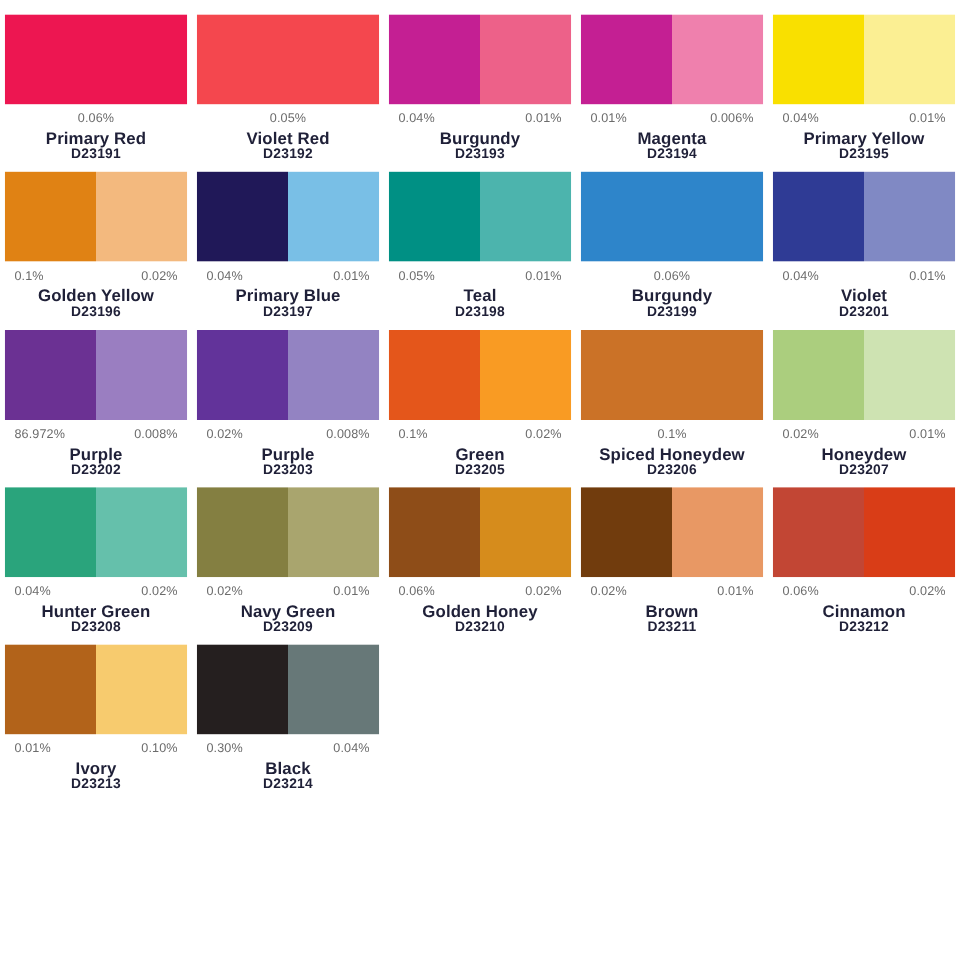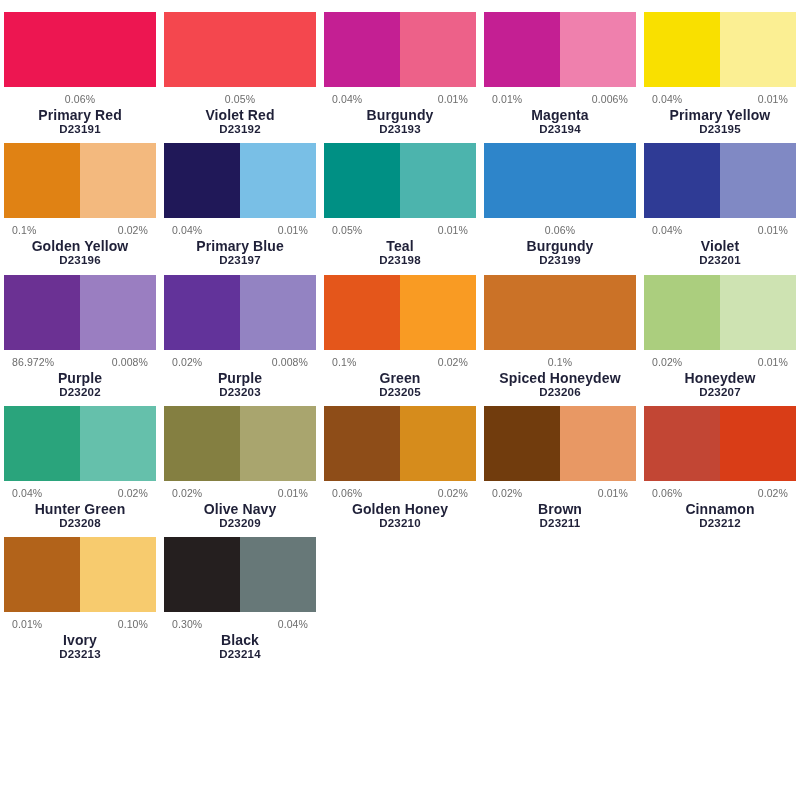--- a/index.html
+++ b/index.html
@@ -256,21 +256,21 @@
     </div>
     <div class="swatch-cell">
       <div class="chips">
         <div class="chip left" title="#847f41" style="background: rgb(132, 127, 65);"></div>
         <div class="chip right" title="#a9a56e" style="background: rgb(169, 165, 110);"></div>
       </div>
       <div class="pct-row dual">
         <span class="pct">0.02%</span>
         <span class="pct">0.01%</span>
       </div>
-      <div class="name">Olive Navy</div>
+      <div class="name">Navy Green</div>
       <div class="code">D23209</div>
     </div>
     <div class="swatch-cell">
       <div class="chips">
         <div class="chip left" title="#8e4d18" style="background: rgb(142, 77, 24);"></div>
         <div class="chip right" title="#d68c1c" style="background: rgb(214, 140, 28);"></div>
       </div>
       <div class="pct-row dual">
         <span class="pct">0.06%</span>
         <span class="pct">0.02%</span>

